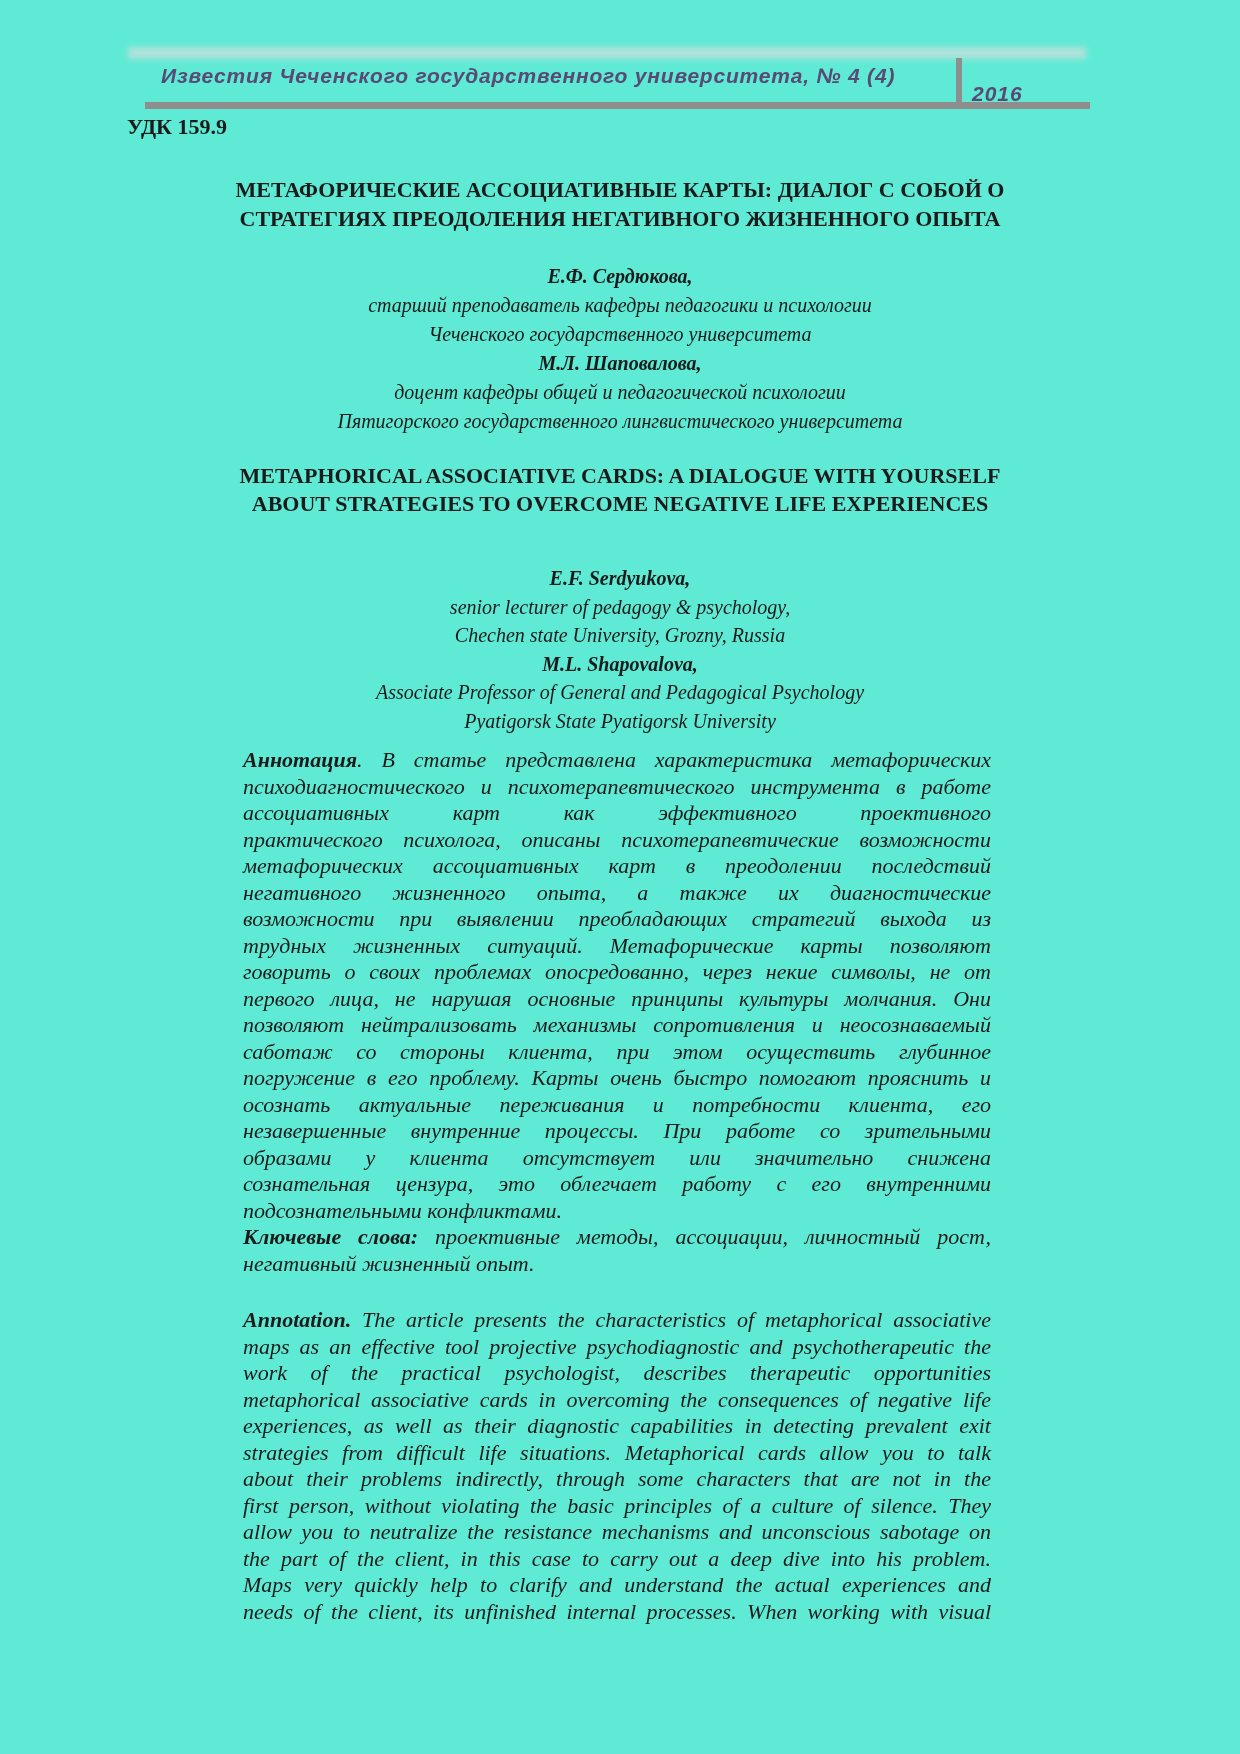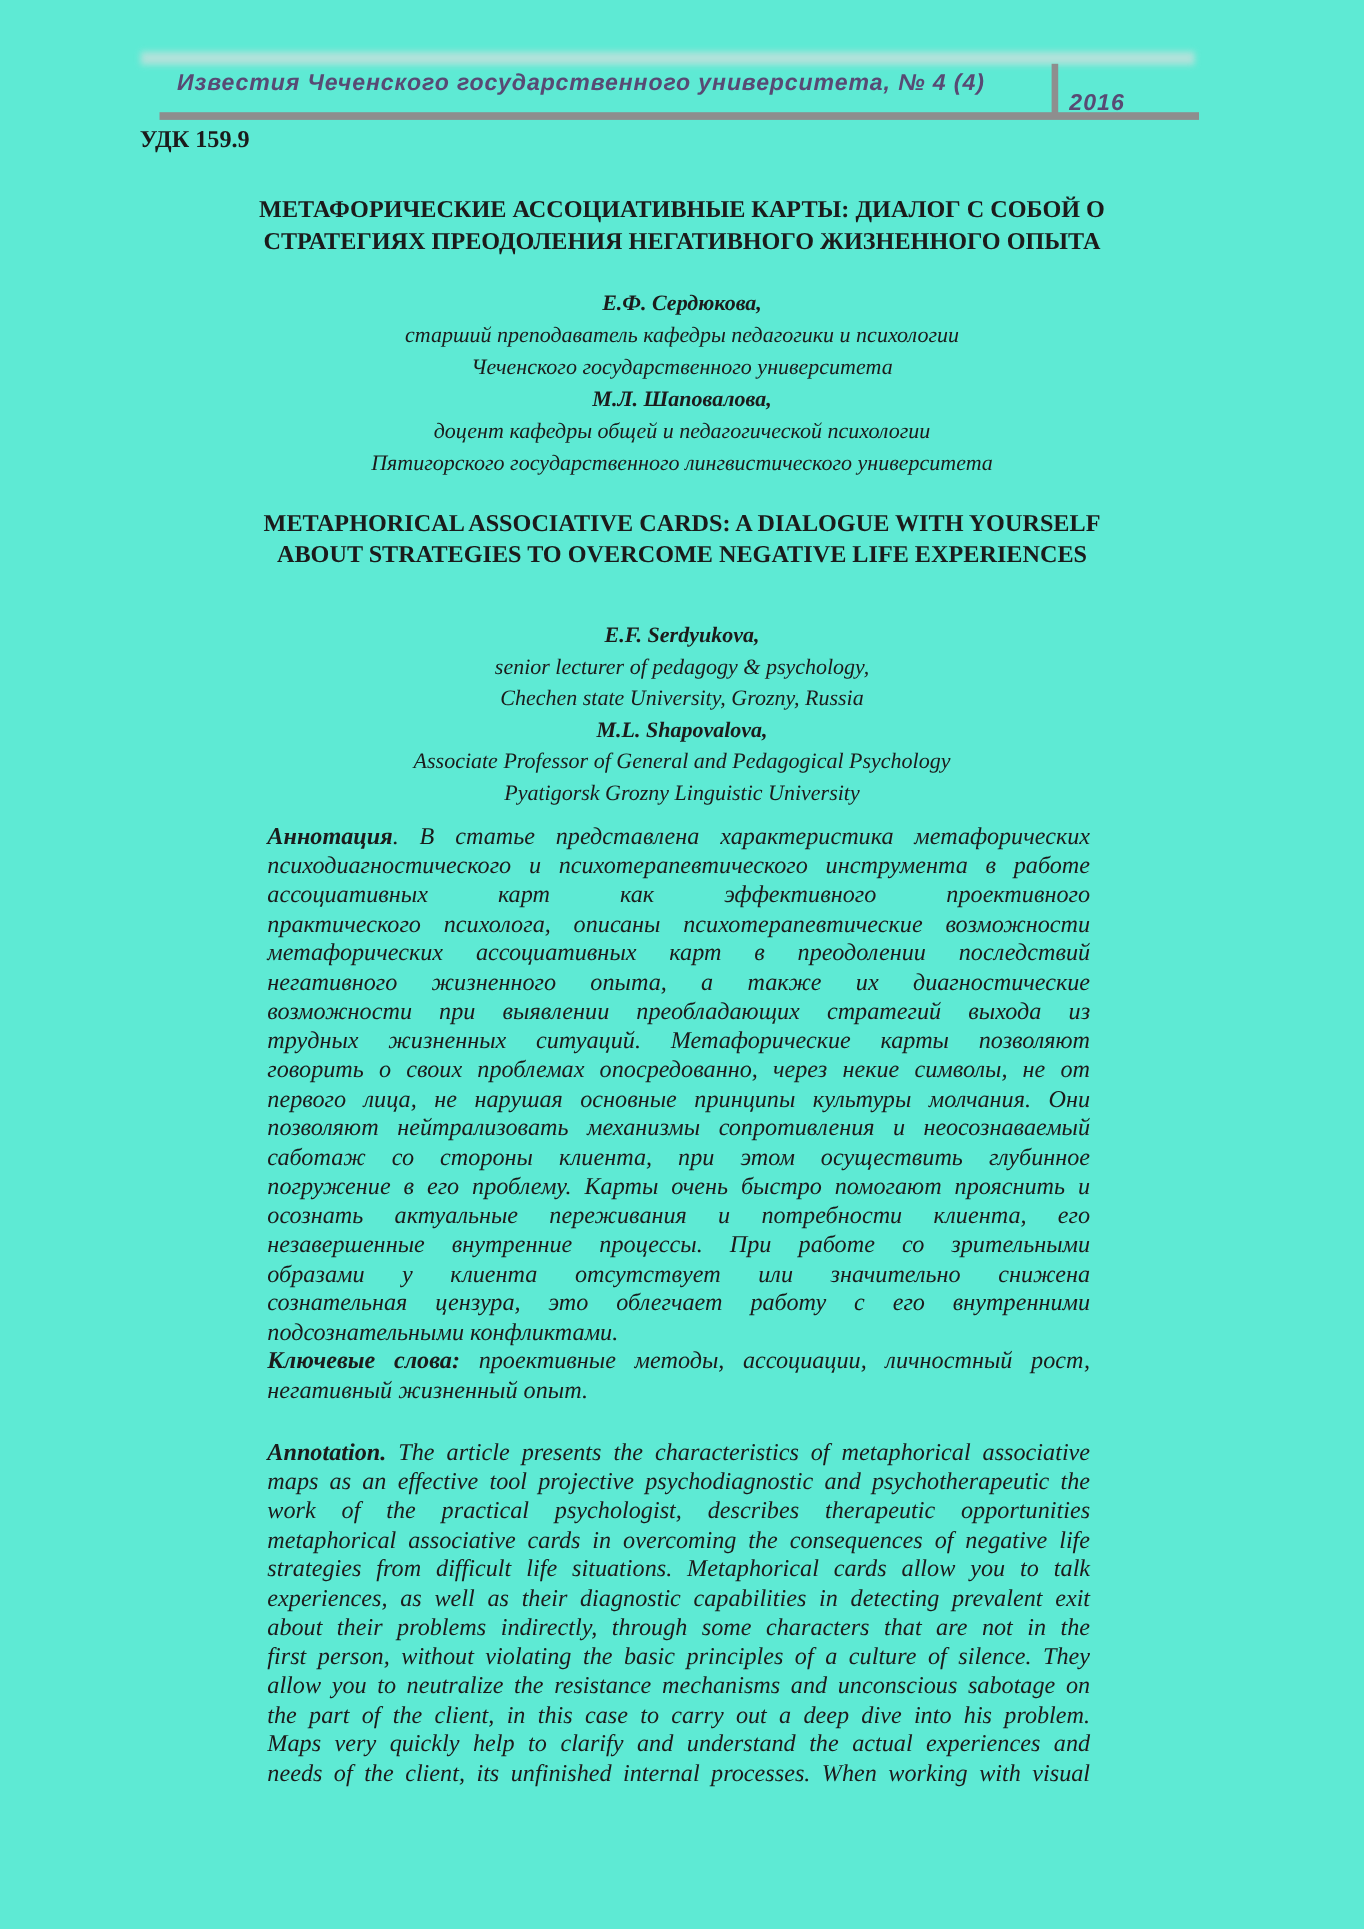--- a/index.html
+++ b/index.html
@@ -87,21 +87,21 @@
   <div class="title-en" id="title-en">
       <div class="title-line">METAPHORICAL ASSOCIATIVE CARDS: A DIALOGUE WITH YOURSELF</div>
       <div class="title-line">ABOUT STRATEGIES TO OVERCOME NEGATIVE LIFE EXPERIENCES</div>
     </div>
   <div class="authors-en" id="authors-en">
       <div class="author-name">E.F. Serdyukova,</div>
       <div class="author-affil">senior lecturer of pedagogy &amp; psychology,</div>
       <div class="author-affil">Chechen state University, Grozny, Russia</div>
       <div class="author-name">M.L. Shapovalova,</div>
       <div class="author-affil">Associate Professor of General and Pedagogical Psychology</div>
-      <div class="author-affil">Pyatigorsk Grozny Linguistic University</div>
+      <div class="author-affil">Pyatigorsk State Pyatigorsk University</div>
     </div>
 
   <div class="abstract abstract-ru" id="abstract-ru">
       <div class="abs-line just"><b>Аннотация</b>. В статье представлена характеристика метафорических</div>
       <div class="abs-line just">психодиагностического и психотерапевтического инструмента в работе</div>
       <div class="abs-line just">ассоциативных карт как эффективного проективного</div>
       <div class="abs-line just">практического психолога, описаны психотерапевтические возможности</div>
       <div class="abs-line just">метафорических ассоциативных карт в преодолении последствий</div>
       <div class="abs-line just">негативного жизненного опыта, а также их диагностические</div>
       <div class="abs-line just">возможности при выявлении преобладающих стратегий выхода из</div>
@@ -117,22 +117,22 @@
       <div class="abs-line just">сознательная цензура, это облегчает работу с его внутренними</div>
       <div class="abs-line last">подсознательными конфликтами.</div>
       <div class="abs-line just"><b>Ключевые слова:</b> проективные методы, ассоциации, личностный рост,</div>
       <div class="abs-line last">негативный жизненный опыт.</div>
     </div>
   <div class="abstract abstract-en" id="abstract-en">
       <div class="abs-line just"><b>Annotation.</b> The article presents the characteristics of metaphorical associative</div>
       <div class="abs-line just">maps as an effective tool projective psychodiagnostic and psychotherapeutic the</div>
       <div class="abs-line just">work of the practical psychologist, describes therapeutic opportunities</div>
       <div class="abs-line just">metaphorical associative cards in overcoming the consequences of negative life</div>
+      <div class="abs-line just">experiences, as well as their diagnostic capabilities in detecting prevalent exit</div>
       <div class="abs-line just">strategies from difficult life situations. Metaphorical cards allow you to talk</div>
-      <div class="abs-line just">experiences, as well as their diagnostic capabilities in detecting prevalent exit</div>
       <div class="abs-line just">about their problems indirectly, through some characters that are not in the</div>
       <div class="abs-line just">first person, without violating the basic principles of a culture of silence. They</div>
       <div class="abs-line just">allow you to neutralize the resistance mechanisms and unconscious sabotage on</div>
       <div class="abs-line just">the part of the client, in this case to carry out a deep dive into his problem.</div>
       <div class="abs-line just">Maps very quickly help to clarify and understand the actual experiences and</div>
       <div class="abs-line just">needs of the client, its unfinished internal processes. When working with visual</div>
     </div>
 </div>
 
 </body></html>

